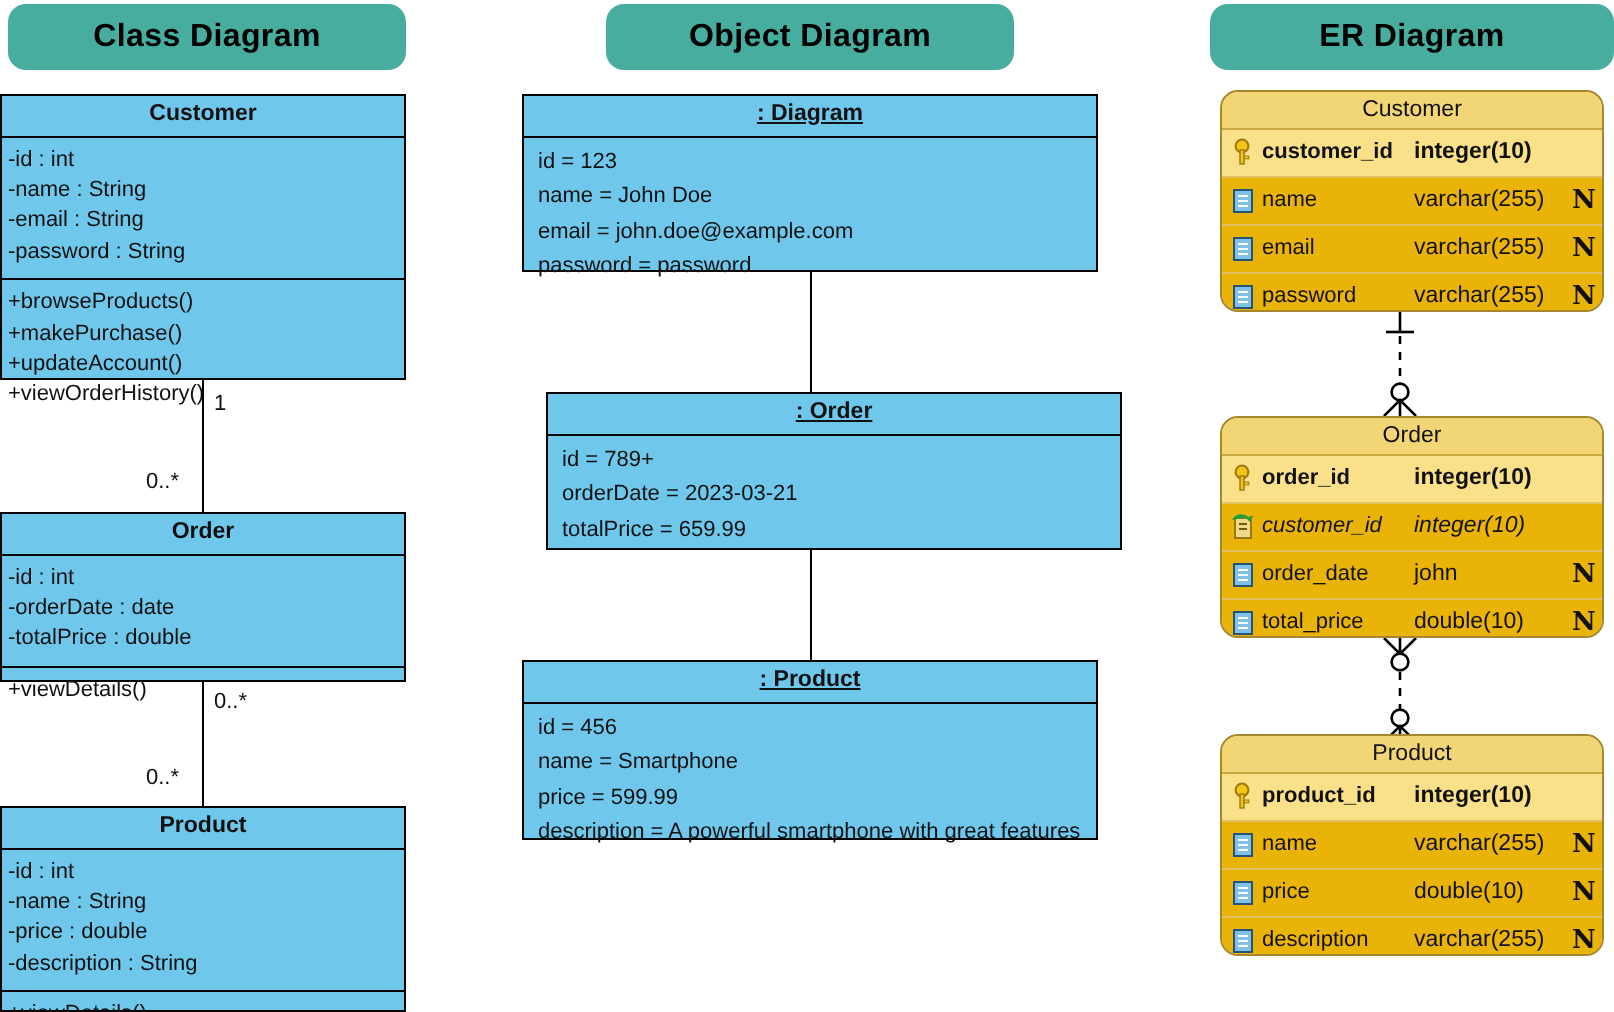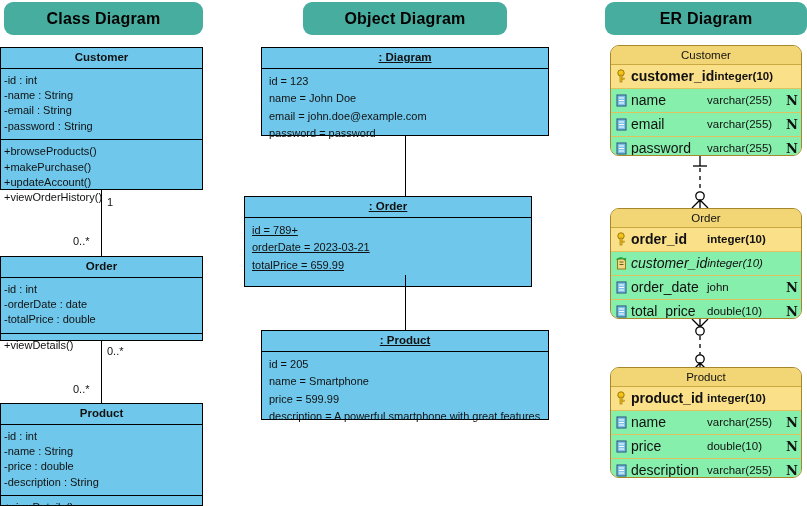--- a/index.html
+++ b/index.html
@@ -23,25 +23,25 @@
   
   .vline{position:absolute;width:0;border-left:1.4px solid #000;}
   .mult{position:absolute;font-size:11px;}
 
   
   .ertable{position:absolute;box-sizing:border-box;border:1.3px solid #a6872c;
            border-radius:9px;overflow:hidden;background:#fbe08a;}
   .er-head{background:#f2d575;text-align:center;font-size:11.5px;padding:2.5px 0 3px;
            border-bottom:1px solid #c9a83f;}
   .er-row{display:flex;align-items:center;height:23px;border-bottom:1px solid #e0c35f;
-          background:#86efac;position:relative;}
+          background:#eab308;position:relative;}
   .er-row:last-child{border-bottom:none;}
   .er-row.pk{background:#fbe08a;}
   .er-ico{width:20px;min-width:20px;display:flex;align-items:center;justify-content:center;}
-  .er-name{font-size:14px;flex:1;}
+  .er-name{font-size:11px;flex:1;}
   .er-type{font-size:11.5px;width:76px;}
   .er-row.pk .er-name,.er-row.pk .er-type{font-weight:bold;}
   .er-row.fk .er-name,.er-row.fk .er-type{font-style:italic;}
   .er-n{width:18px;min-width:18px;font-size:13px;font-weight:bold;
         font-family:"DejaVu Serif",serif;text-align:center;}
 
   .er-conn{position:absolute;}
 </style>
 </head>
 <body>
@@ -110,35 +110,35 @@
   <div class="uml-sec obj-sec">
     <div class="uml-line">id = 123</div>
     <div class="uml-line">name = John Doe</div>
     <div class="uml-line">email = john.doe@example.com</div>
     <div class="uml-line">password = password</div>
   </div>
 </div>
 
 <div class="vline" style="left:405px;top:136px;height:60px;"></div>
 
-<div class="umlbox" style="left:244px;top:196px;width:288px;height:91px;text-decoration:underline;">
+<div class="umlbox" style="left:273px;top:196px;width:288px;height:79px;">
   <div class="uml-title obj">: Order</div>
   <div class="uml-sec obj-sec">
     <div class="uml-line">id = 789+</div>
     <div class="uml-line">orderDate = 2023-03-21</div>
     <div class="uml-line">totalPrice = 659.99</div>
   </div>
 </div>
 
 <div class="vline" style="left:405px;top:275px;height:55px;"></div>
 
 <div class="umlbox" style="left:261px;top:330px;width:288px;height:90px;">
   <div class="uml-title obj">: Product</div>
   <div class="uml-sec obj-sec">
-    <div class="uml-line">id = 205</div>
+    <div class="uml-line">id = 456</div>
     <div class="uml-line">name = Smartphone</div>
     <div class="uml-line">price = 599.99</div>
     <div class="uml-line">description = A powerful smartphone with great features</div>
   </div>
 </div>
 
 <div class="ertable" style="left:610px;top:45px;width:192px;height:111px;">
   <div class="er-head">Customer</div>
   <div class="er-row pk">
     <span class="er-ico">

